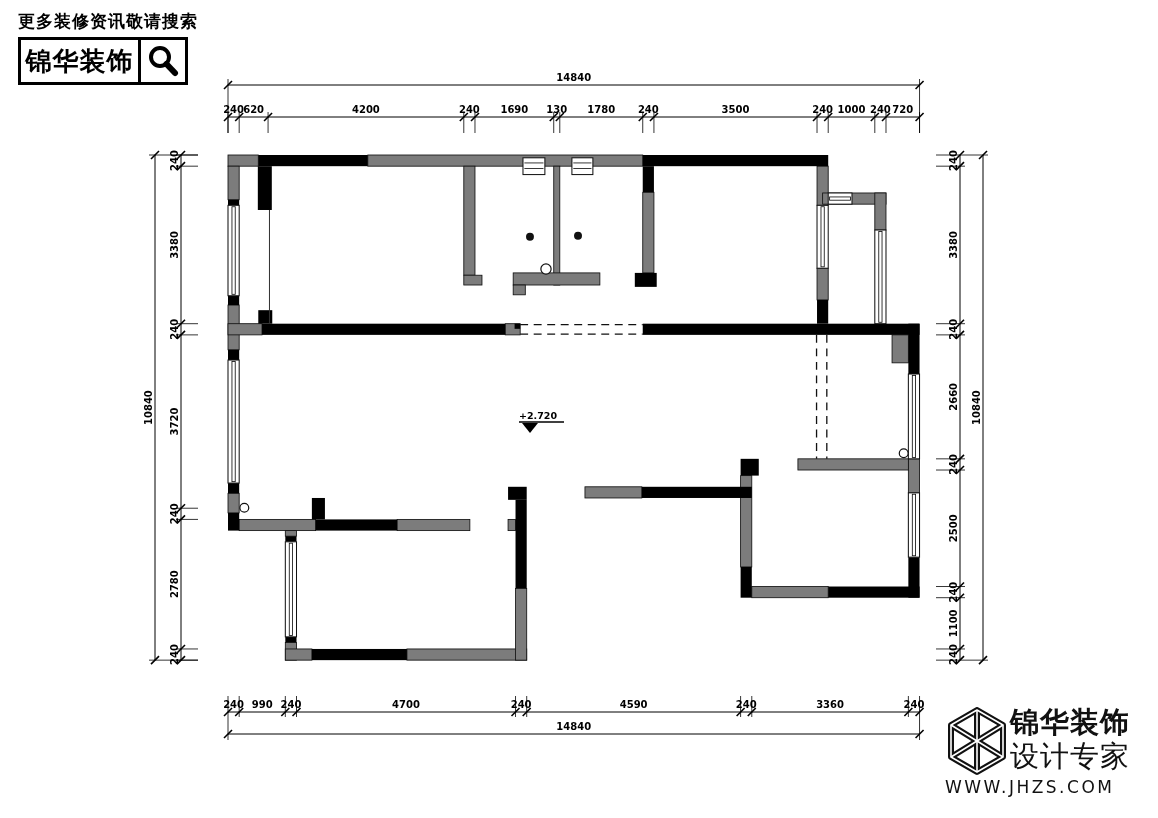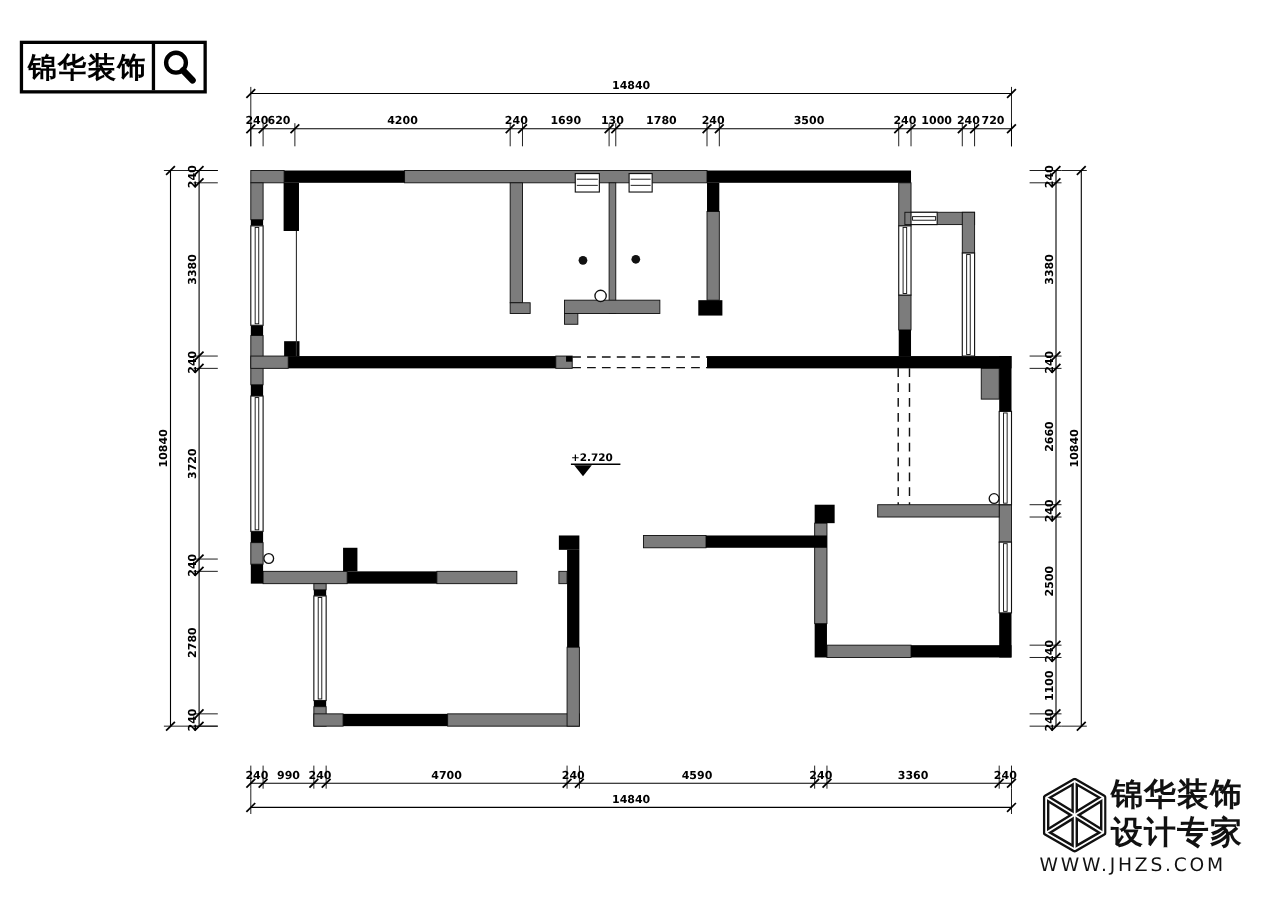--- a/index.html
+++ b/index.html
@@ -7,38 +7,39 @@
          font-family:"DejaVu Sans", sans-serif;}
   .tagline{position:absolute;left:18px;top:10px;font-size:17px;font-weight:bold;color:#000;letter-spacing:1px;}
   .logo-box{position:absolute;left:18px;top:37px;width:164px;height:42px;border:3px solid #000;
             display:flex;align-items:stretch;}
   .logo-text{flex:1;display:flex;align-items:center;justify-content:center;font-size:26px;font-weight:bold;color:#000;letter-spacing:1px;}
   .logo-div{width:3px;background:#000;}
   .logo-mag{width:44px;display:flex;align-items:center;justify-content:center;}
   .footer{position:absolute;left:940px;top:695px;width:210px;}
   .f-cube{position:absolute;left:8px;top:12px;}
   .f-l1{position:absolute;left:70px;top:8px;font-size:29px;font-weight:bold;color:#111;letter-spacing:1px;}
-  .f-l2{position:absolute;left:70px;top:42px;font-size:29px;font-weight:bold;color:#111;letter-spacing:1px;}
+  .f-l2{position:absolute;left:70px;top:42px;font-size:29px;font-weight:normal;color:#111;letter-spacing:1px;}
   .f-web{position:absolute;left:5px;top:82px;font-size:17px;font-weight:normal;color:#111;letter-spacing:2.5px;}
   svg text.dim{font-family:"DejaVu Sans",sans-serif;font-size:10px;font-weight:bold;fill:#000;}
   svg text.lvl{font-family:"DejaVu Sans",sans-serif;font-size:9.5px;font-weight:bold;fill:#000;}
   .wg{fill:#7c7c7c;stroke:#111;stroke-width:18;}
   .wb{fill:#000;}
   .win-o{fill:#fff;stroke:#111;stroke-width:22;}
   .win-i{fill:none;stroke:#111;stroke-width:18;}
   .dashln{stroke:#111;stroke-width:28;fill:none;stroke-dasharray:170 120;}
   .thin{stroke:#333;stroke-width:22;}
   .circ-o{fill:#fff;stroke:#111;stroke-width:26;}
   .circ-f{fill:#111;}
 </style>
 </head>
 <body>
 
 <div class="stage">
 
+  <div class="tagline">更多装修资讯敬请搜索</div>
 
   <div class="logo-box">
     <div class="logo-text">锦华装饰</div>
     <div class="logo-div"></div>
     <div class="logo-mag">
       <svg width="34" height="34" viewBox="0 0 34 34">
         <circle cx="14" cy="13" r="9" fill="none" stroke="#000" stroke-width="4"></circle>
         <line x1="20.5" y1="20" x2="29" y2="29" stroke="#000" stroke-width="6" stroke-linecap="round"></line>
       </svg>
     </div>

